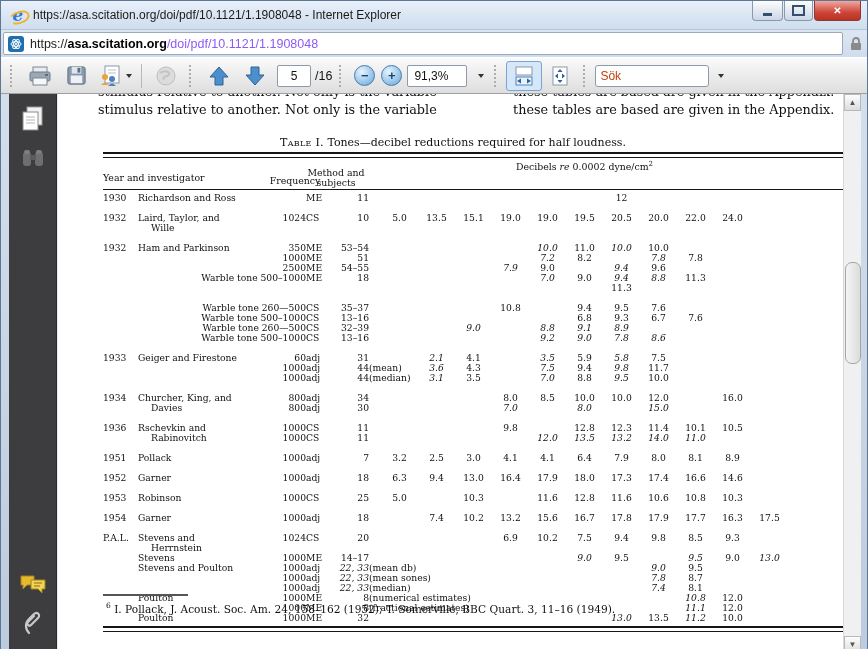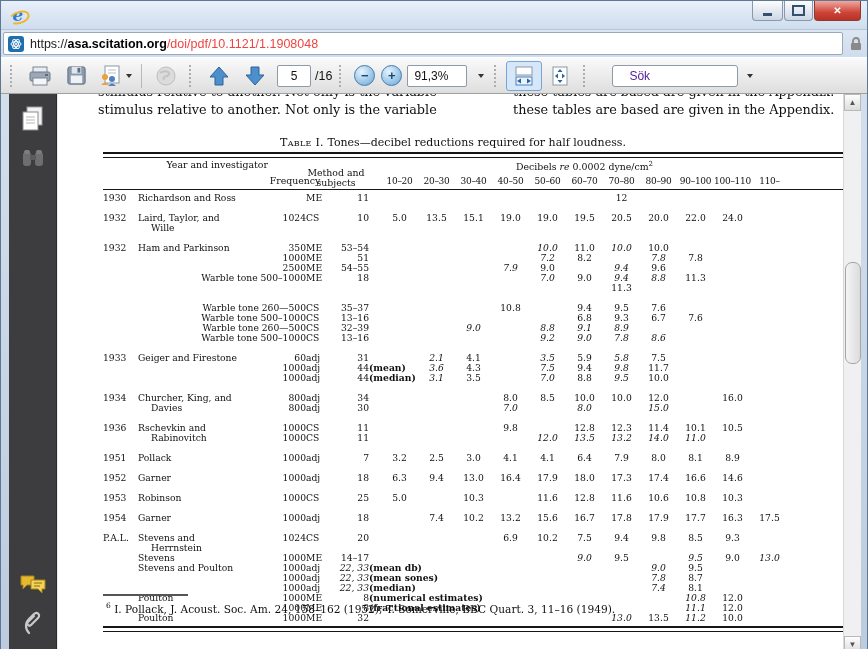--- a/index.html
+++ b/index.html
@@ -20,35 +20,35 @@
   .minglyph{width:9px;height:3px;background:#35506e;margin-top:8px;}
   .maxglyph{width:9px;height:7px;border:2px solid #35506e;}
 
   
   .addrbar{height:27px;background:linear-gradient(#dde7f3,#cfdcec);display:flex;align-items:center;padding:0 2px;position:relative;}
   .addr-input{flex:1;height:21px;background:#fff;border:1px solid #9aa9bc;border-radius:2px;display:flex;align-items:center;padding:0 4px;margin-right:4px;}
   .favicon{width:16px;height:16px;background:#1e6fb0;border-radius:3px;margin-right:6px;flex:0 0 auto;display:flex;align-items:center;justify-content:center;}
   .url{font-size:12.5px;white-space:nowrap;overflow:hidden;}
   .url .scheme{color:#222;}
   .url .domain{color:#000;font-weight:bold;}
-  .url .path{color:#ef4444;}
+  .url .path{color:#8b5cf6;}
   .lockwrap{width:18px;display:flex;justify-content:center;}
 
   
   .toolbar{height:35px;background:linear-gradient(#fafafa,#dedede);border-top:1px solid #fff;border-bottom:1px solid #a0a0a0;display:flex;align-items:center;padding:0 4px;}
   .grip{width:5px;height:22px;border-left:2px dotted #adadad;margin:0 5px;}
   .sep{width:1px;height:24px;background:#b8b8b8;margin:0 6px;}
   .tbtn{height:28px;min-width:30px;display:flex;align-items:center;justify-content:center;border:1px solid transparent;border-radius:3px;background:transparent;padding:0 2px;}
   .tbtn.pressed{background:#d5e7f9;border-color:#79a5d2;}
   .caret{width:0;height:0;border-left:3.5px solid transparent;border-right:3.5px solid transparent;border-top:4px solid #333;margin-left:3px;}
   .pagebox,.zoombox,.searchbox{height:20px;background:#fff;border:1px solid #8e9aa8;border-radius:2px;font-size:12px;color:#111;display:flex;align-items:center;}
   .pagebox{width:32px;justify-content:center;margin:0 4px;}
   .pagetotal{font-size:12.5px;color:#111;margin-right:2px;}
   .zoombox{width:52px;justify-content:flex-start;padding-left:6px;margin:0 2px;}
-  .searchbox{width:108px;padding-left:16px;color:#4c1d95;border-radius:3px;margin-left:17px;}
+  .searchbox{width:108px;padding-left:4px;color:#c2410c;border-radius:3px;}
   .circlebtn{width:19px;height:19px;border-radius:50%;border:1px solid #3f7cb0;background:radial-gradient(circle at 35% 30%,#e8f4fd,#8dbde4 70%,#5b96c6);display:flex;align-items:center;justify-content:center;font-size:13px;font-weight:bold;color:#134a77;margin:0 3px;line-height:1;}
 
   
   .main{display:flex;height:559px;}
   .edge-strip{width:8px;background:linear-gradient(#d4dfec,#bccbdd);}
   .edge-strip.right{width:6px;}
   .sidebar{width:47px;background:#3d3d3f;display:flex;flex-direction:column;align-items:center;position:relative;border-right:1px solid #2c2c2e;}
   .side-icon{width:30px;height:30px;display:flex;align-items:center;justify-content:center;margin-top:10px;}
   .side-bottom{position:absolute;bottom:14px;display:flex;flex-direction:column;align-items:center;}
 
@@ -67,54 +67,55 @@
   .topline .lcol{width:393px;flex:0 0 auto;}
   .topline .rcol{margin-left:22px;white-space:nowrap;}
 
   .caption{position:absolute;top:42px;left:0;width:790px;text-align:center;font-size:11px;}
   .smallcaps{font-variant:small-caps;letter-spacing:.3px;}
 
   .tablewrap{position:absolute;top:58px;left:45px;width:745px;}
   .dblrule{height:3px;border-top:2px solid #161616;border-bottom:1px solid #161616;}
   .rule{border-top:1px solid #161616;}
   .thead{position:relative;height:31px;font-size:9.4px;}
-  .h-yearinv{position:absolute;left:0;width:165px;bottom:19px;text-align:right;}
+  .h-yearinv{position:absolute;left:0;width:165px;bottom:6px;text-align:left;}
   .h-freq{position:absolute;left:127px;width:130px;bottom:3px;text-align:center;}
   .h-method{position:absolute;left:188px;width:90px;bottom:1px;text-align:center;line-height:10px;}
   .h-span{position:absolute;left:278px;width:407px;top:2px;text-align:center;}
   .h-span sup{font-size:7px;}
   .h-ranges{position:absolute;left:278px;bottom:3px;display:flex;}
   .h-ranges span{width:37px;text-align:center;font-size:9px;letter-spacing:-.3px;}
 
   table.data{table-layout:fixed;width:685px;border-collapse:collapse;margin-top:3px;margin-bottom:3px;}
   table.data td{padding:0;font-size:9.2px;line-height:10px;height:10px;white-space:nowrap;vertical-align:top;overflow:visible;}
   td.year{padding-left:2px;}
   td.inv span{display:inline-block;}
   td.inv.ind span{padding-left:13px;}
   td.freq{text-align:right;padding-right:3px;}
   td.meth{padding-left:11px;}
   td.subj{text-align:right;}
-  td.qual{padding-left:8px;font-weight:bold;}
+  td.qual{padding-left:8px;}
   td.db{text-align:center;}
   .it{font-style:italic;}
 
   .fnrule{position:absolute;left:45px;top:500px;width:85px;border-top:2px solid #555;}
   .footnote{position:absolute;left:48px;top:507px;font-size:10.6px;}
   .footnote b{font-weight:normal;}
 </style>
 </head>
 <body>
 
 <div class="window">
 
   <div class="titlebar">
     <span class="ie-logo">
       <span class="e">e</span>
         <span class="ring"></span>
     </span>
+    <span class="title-text">https://asa.scitation.org/doi/pdf/10.1121/1.1908048 - Internet Explorer</span>
     <div class="winbtns">
       <div class="winbtn min">
           <span class="minglyph"></span>
         </div>
       <div class="winbtn max">
           <span class="maxglyph"></span>
         </div>
       <div class="winbtn close">✕</div>
     </div>
   </div>
@@ -285,33 +286,20 @@
         <div class="thead">
           <div class="h-yearinv">Year and investigator</div>
           <div class="h-freq">Frequency</div>
           <div class="h-method">
             <div>Method and</div>
             <div>subjects</div>
           </div>
           <div class="h-span">
             <span>Decibels </span><span class="it">re</span><span> 0.0002 dyne/cm</span><sup>2</sup>
           </div>
-          <div class="h-ranges" id="dbheads">
-              <span>10–20</span>
-              <span>20–30</span>
-              <span>30–40</span>
-              <span>40–50</span>
-              <span>50–60</span>
-              <span>60–70</span>
-              <span>70–80</span>
-              <span>80–90</span>
-              <span>90–100</span>
-              <span>100–110</span>
-              <span>110–</span>
-            </div>
         </div>
         <div class="rule"></div>
         <table class="data">
           <colgroup>
             <col style="width:35px">
               <col style="width:30px">
               <col style="width:138px">
               <col style="width:28px">
               <col style="width:35px">
               <col style="width:12px">

